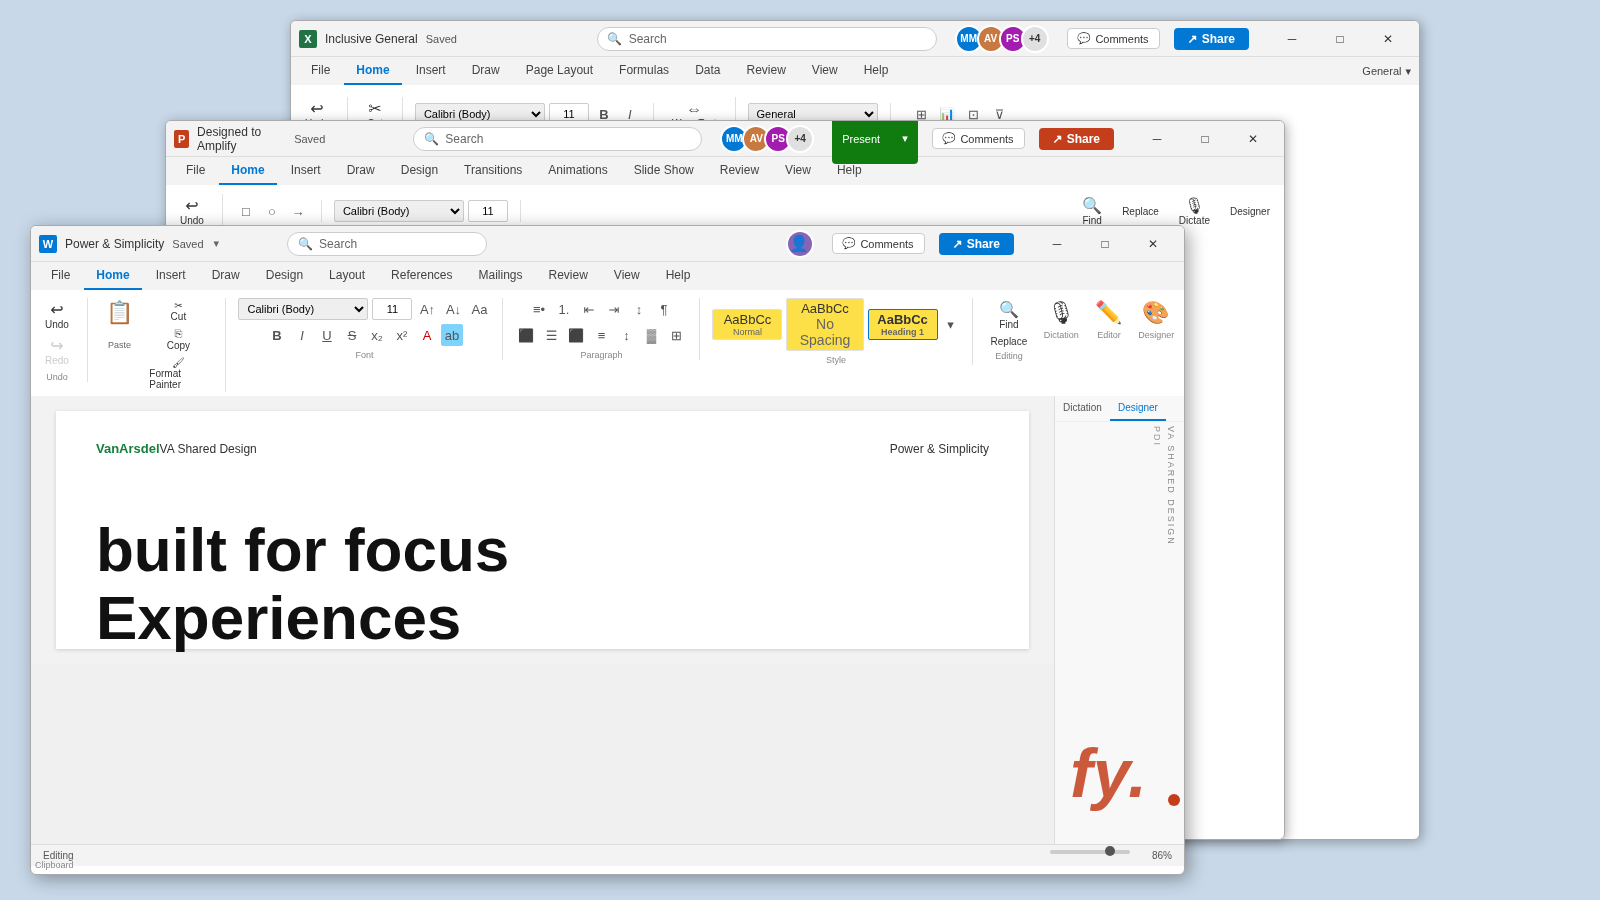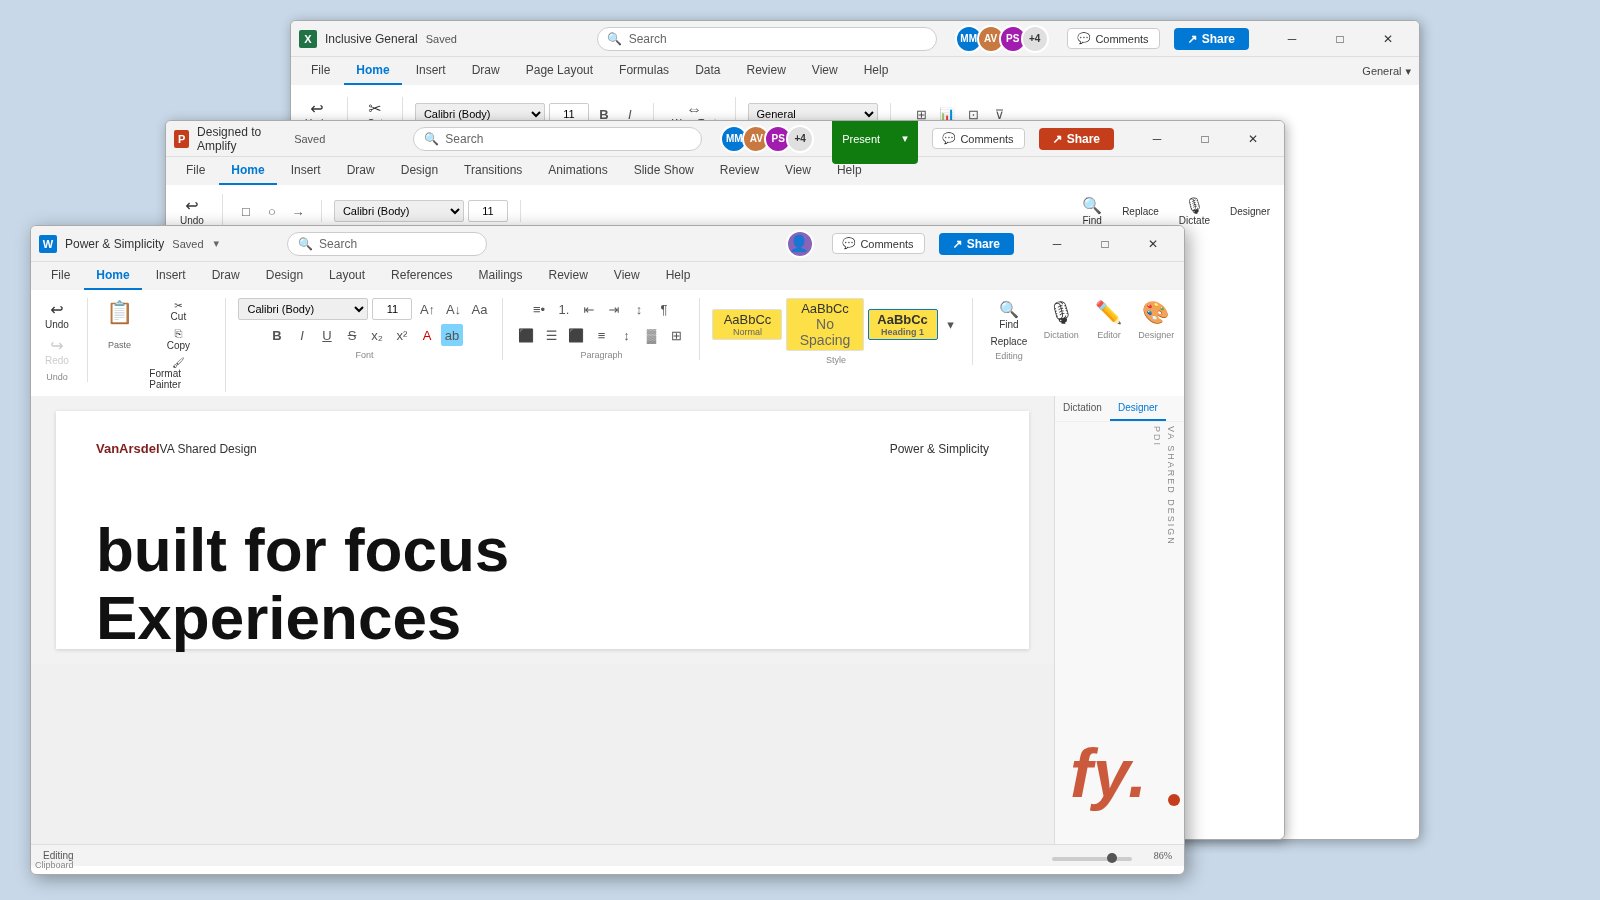--- a/index.html
+++ b/index.html
@@ -222,21 +222,21 @@
       display: flex;
       justify-content: space-between;
       align-items: center;
       margin-bottom: 60px;
       font-size: 12px;
       color: #333;
     }
     .doc-brand {
       font-weight: 700;
       font-size: 13px;
-      color: #7f1d1d;
+      color: #15803d;
     }
     .doc-title-big {
       font-size: 62px;
       font-weight: 700;
       color: #111;
       line-height: 1.1;
       margin-bottom: 40px;
     }
     .zoom-slider {
       width: 80px;
@@ -740,20 +740,20 @@
       <div style="position:absolute;right:8px;top:30px;writing-mode:vertical-rl;font-size:9px;color:#888;letter-spacing:2px;text-transform:uppercase;">VA Shared Design</div>
       <div style="position:absolute;right:22px;top:30px;writing-mode:vertical-rl;font-size:9px;color:#999;letter-spacing:2px;">PDI</div>
 
       <div style="position:absolute;bottom:40px;left:15px;font-size:68px;font-weight:900;color:#c43e1c;font-style:italic;line-height:0.9;opacity:0.85;">fy.</div>
       <div style="position:absolute;bottom:38px;right:4px;width:12px;height:12px;background:#c43e1c;border-radius:50%;"></div>
     </div>
   </div>
 
   <div style="height:22px;background:#f3f3f3;border-top:1px solid #ddd;display:flex;align-items:center;padding:0 12px;font-size:10px;color:#555;">
     <span>Editing</span>
-    <div style="margin-left:auto;display:flex;align-items:flex-end;gap:22px;font-family:Liberation Serif, serif;">
+    <div style="margin-left:auto;display:flex;align-items:flex-start;gap:22px;">
       <div class="zoom-slider">
         <div class="zoom-handle"></div>
       </div>
       <span>86%</span>
     </div>
   </div>
 </div>
 
 </body></html>

